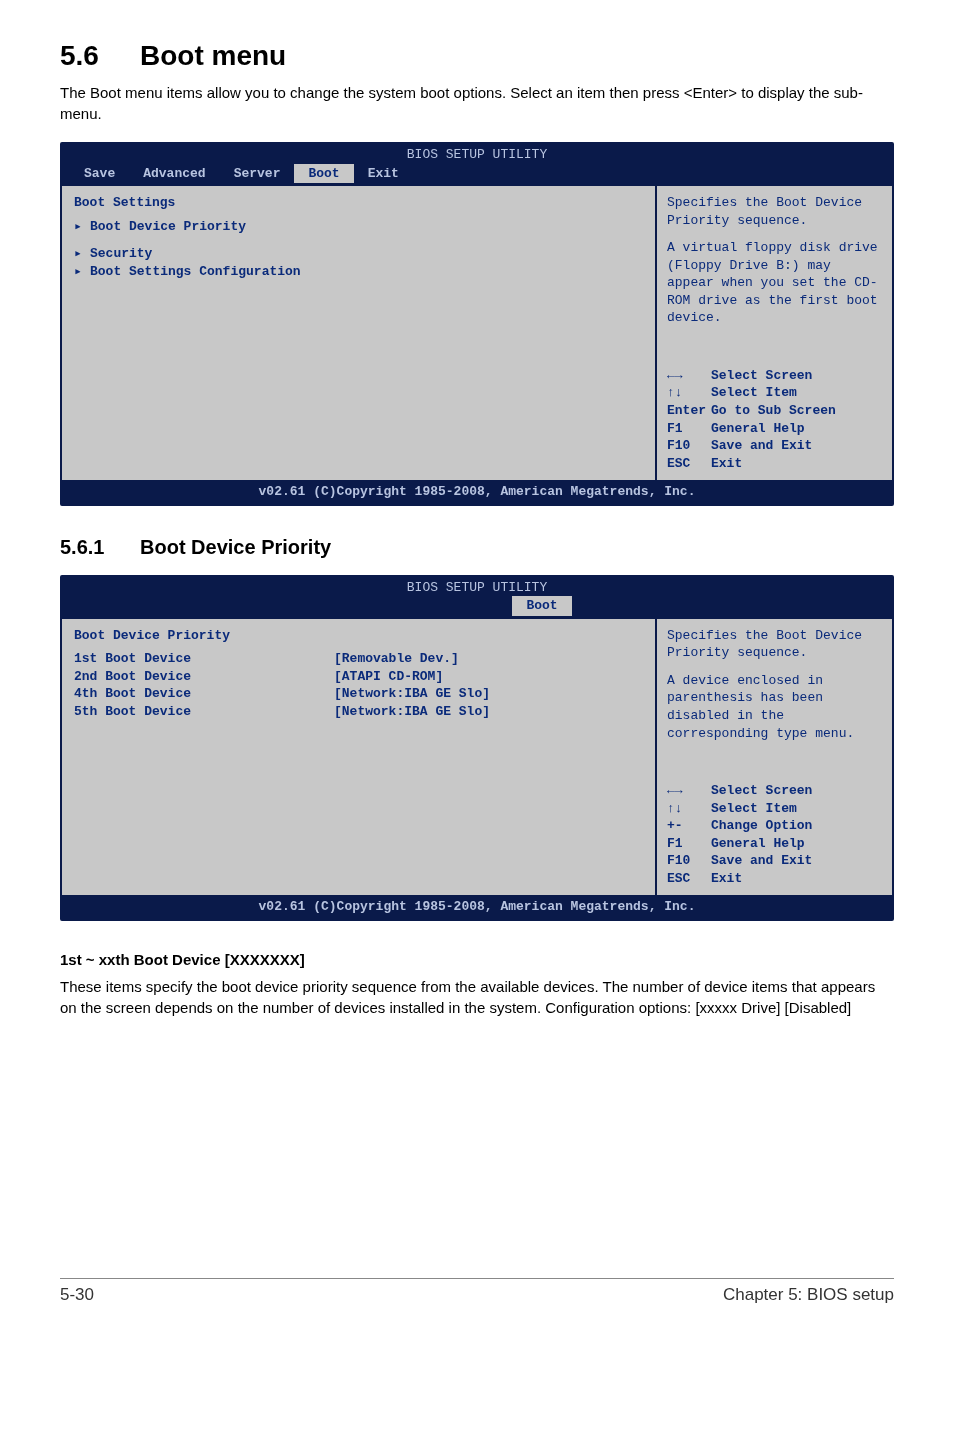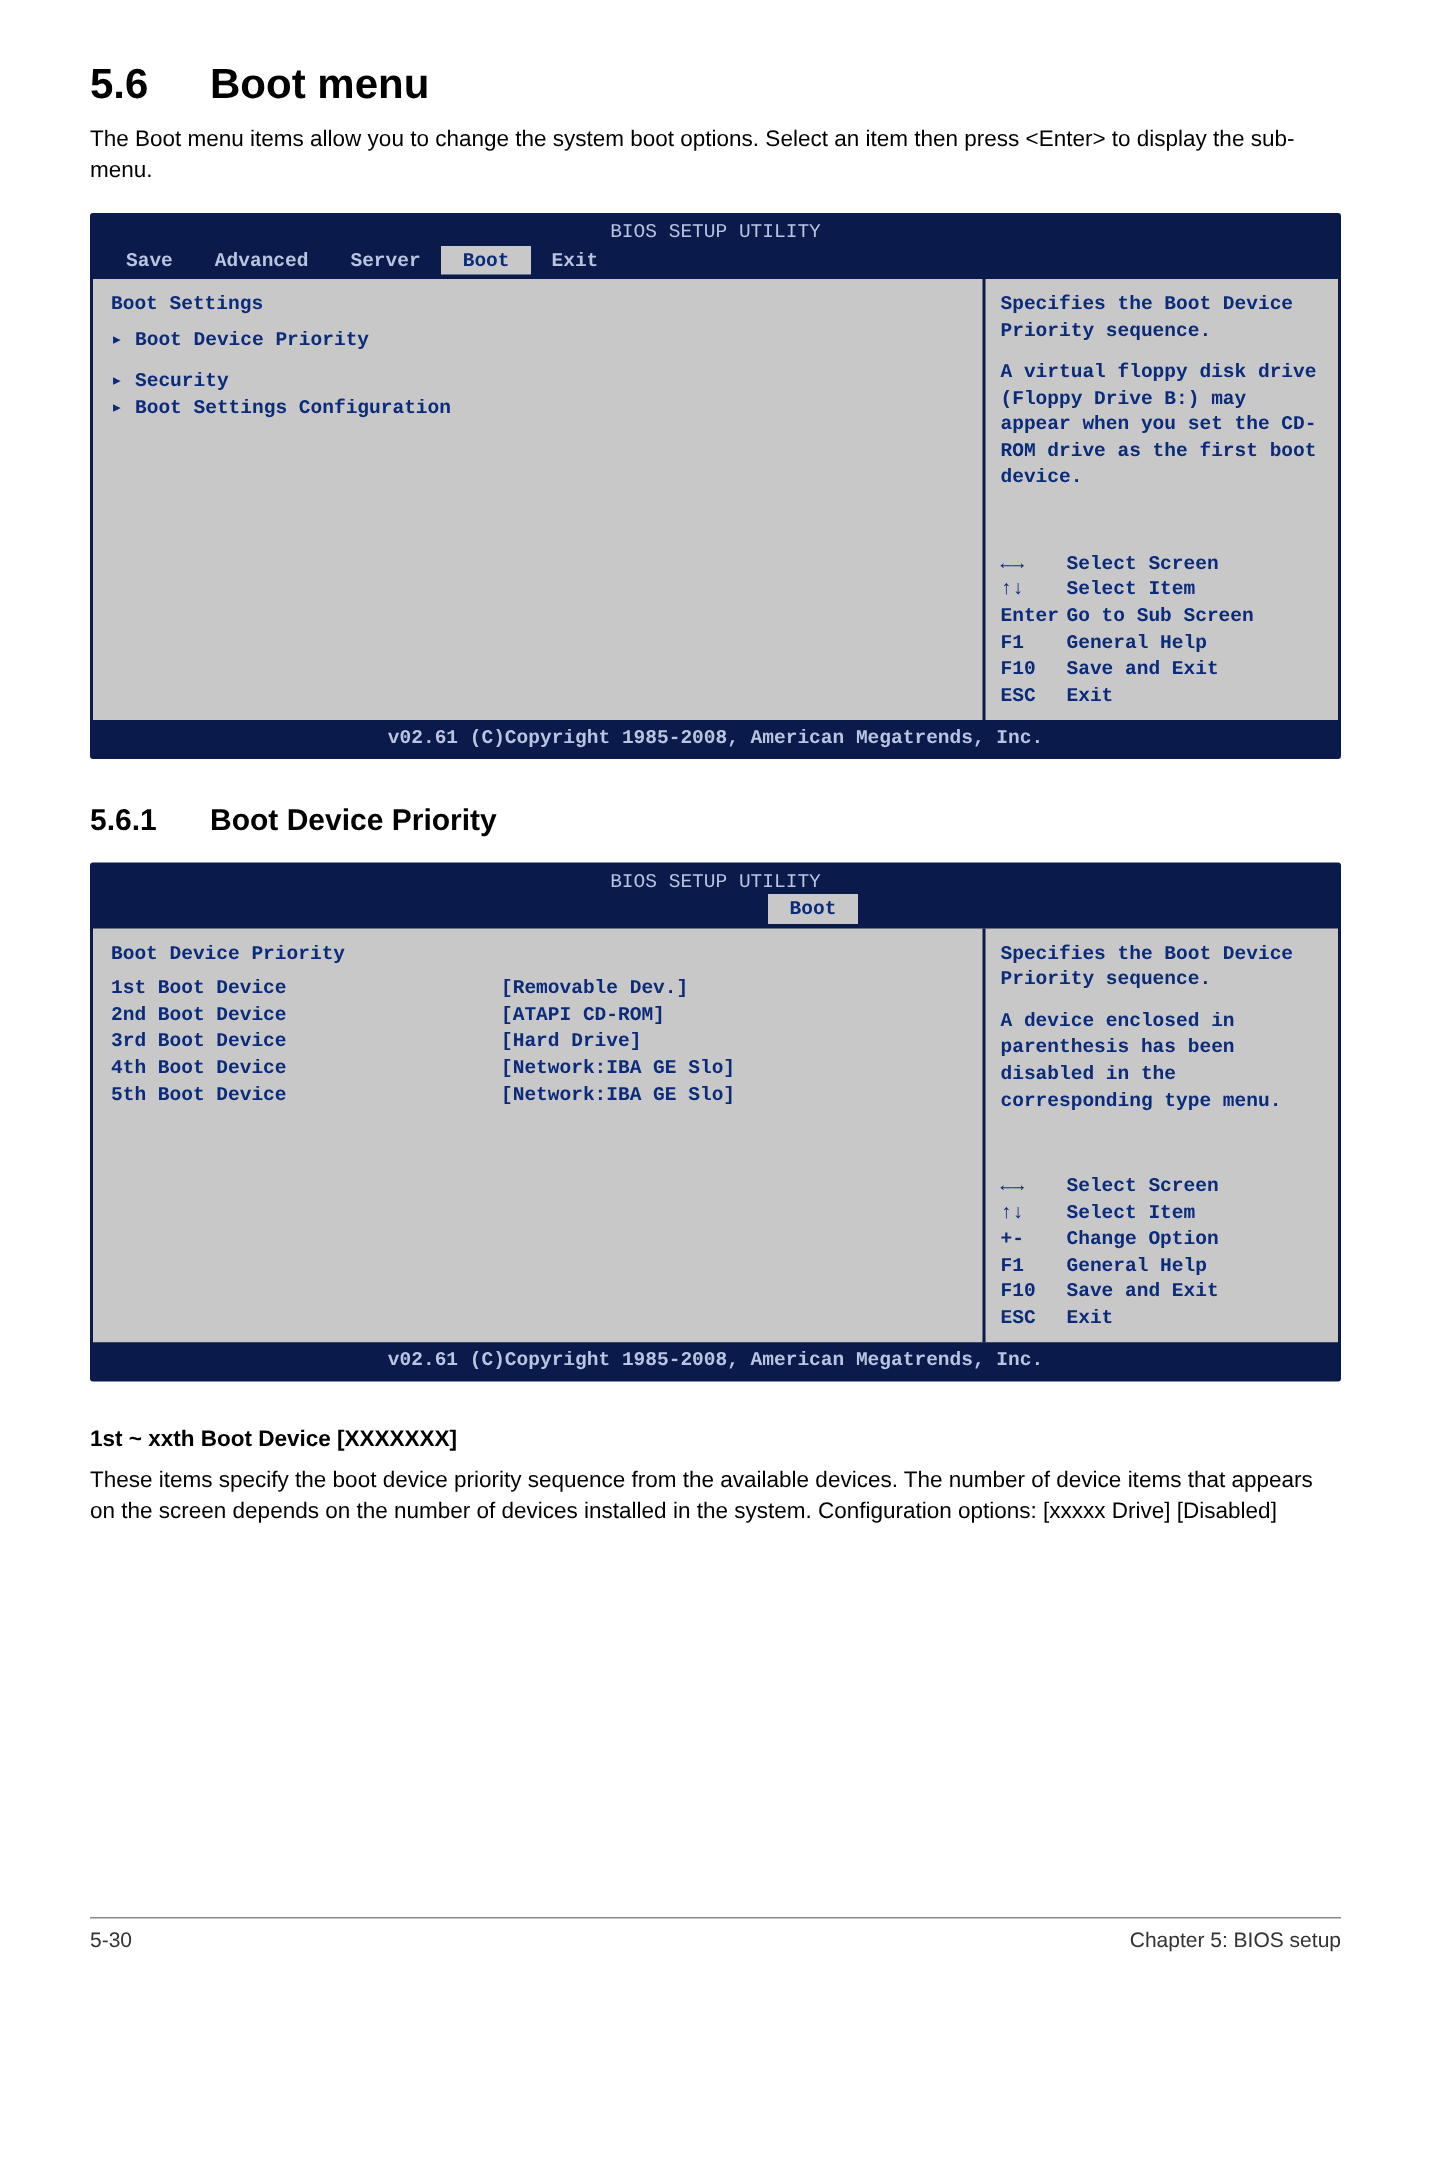--- a/index.html
+++ b/index.html
@@ -65,21 +65,21 @@
     min-height: 240px;
   }
   .bios-right {
     width: 235px;
     padding: 8px 10px;
     color: #0a2a7a;
   }
   .bold-label { font-weight: bold; color: #0a2a7a; }
   .menu-item { color: #0a2a7a; font-weight: bold; }
   .triangle { color: #0a2a7a; font-weight: bold; display:inline-block; width:16px; }
-  .help-text { font-weight: bold; }
+  .help-text { font-weight: normal; }
   .help-keys { margin-top: 40px; font-weight: bold; }
   .help-keys .row { display:flex; }
   .help-keys .k { width: 44px; }
   .bios-footer {
     background: #0a1a4a;
     color: #b8c4e0;
     text-align: center;
     padding: 3px 0;
     font-weight: bold;
   }
@@ -101,21 +101,21 @@
     font-size: 15px;
     line-height: 1.4;
     margin-bottom: 20px;
   }
   .page-footer {
     border-top: 1px solid #888;
     margin-top: 260px;
     padding-top: 6px;
     display: flex;
     justify-content: space-between;
-    font-size: 14px;
+    font-size: 17px;
     color: #333;
   }
 </style>
 </head>
 <body>
 
 <h1 class="section-title">
   <span class="section-num">5.6</span><span>Boot menu</span>
 </h1>
 
@@ -195,24 +195,20 @@
       <div style="height:6px"></div>
       <div class="two-col-row">
         <span class="c1 menu-item">1st Boot Device</span>
         <span class="menu-item">[Removable Dev.]</span>
       </div>
       <div class="two-col-row">
         <span class="c1 menu-item">2nd Boot Device</span>
         <span class="menu-item">[ATAPI CD-ROM]</span>
       </div>
       <div class="two-col-row">
-        <span class="c1 menu-item">3rd Boot Device</span>
-        <span class="menu-item">[Hard Drive]</span>
-      </div>
-      <div class="two-col-row">
         <span class="c1 menu-item">4th Boot Device</span>
         <span class="menu-item">[Network:IBA GE Slo]</span>
       </div>
       <div class="two-col-row">
         <span class="c1 menu-item">5th Boot Device</span>
         <span class="menu-item">[Network:IBA GE Slo]</span>
       </div>
     </div>
     <div class="bios-right">
       <div class="help-text">Specifies the Boot Device Priority sequence.</div>

